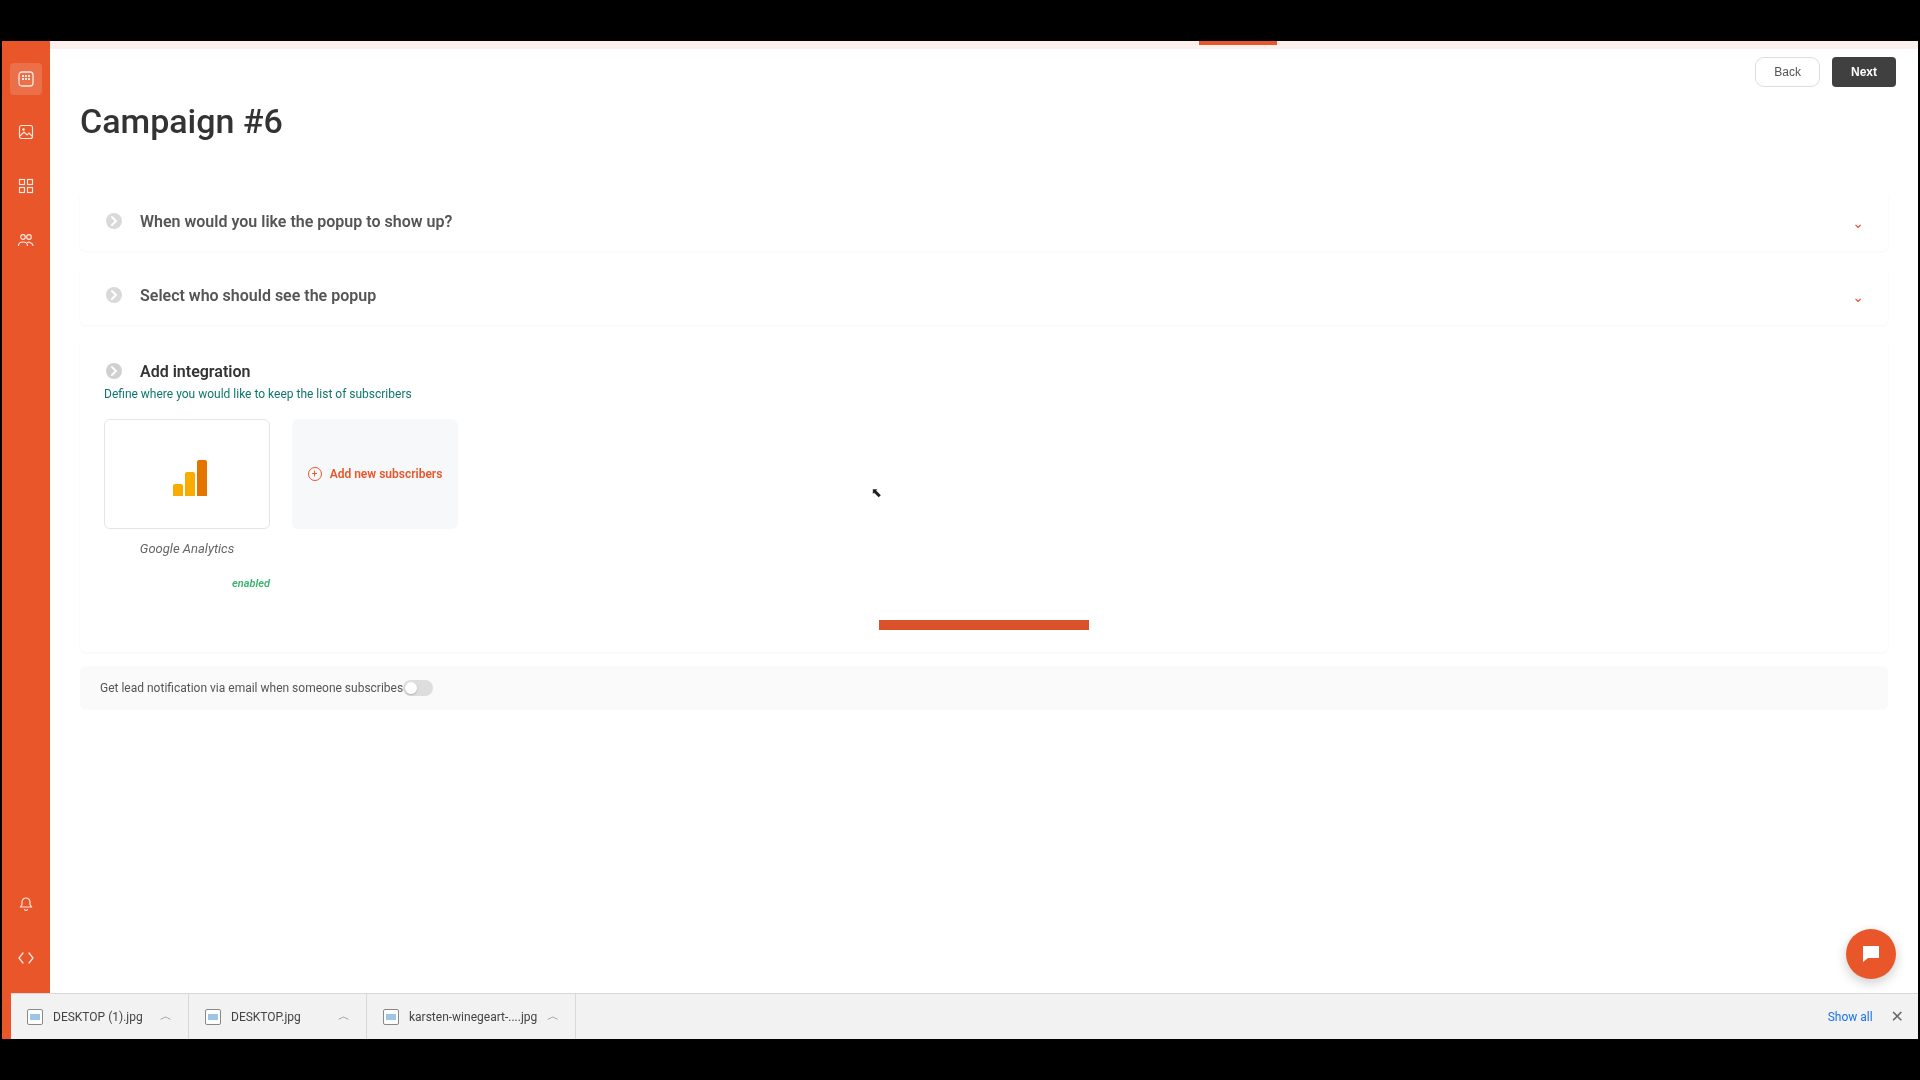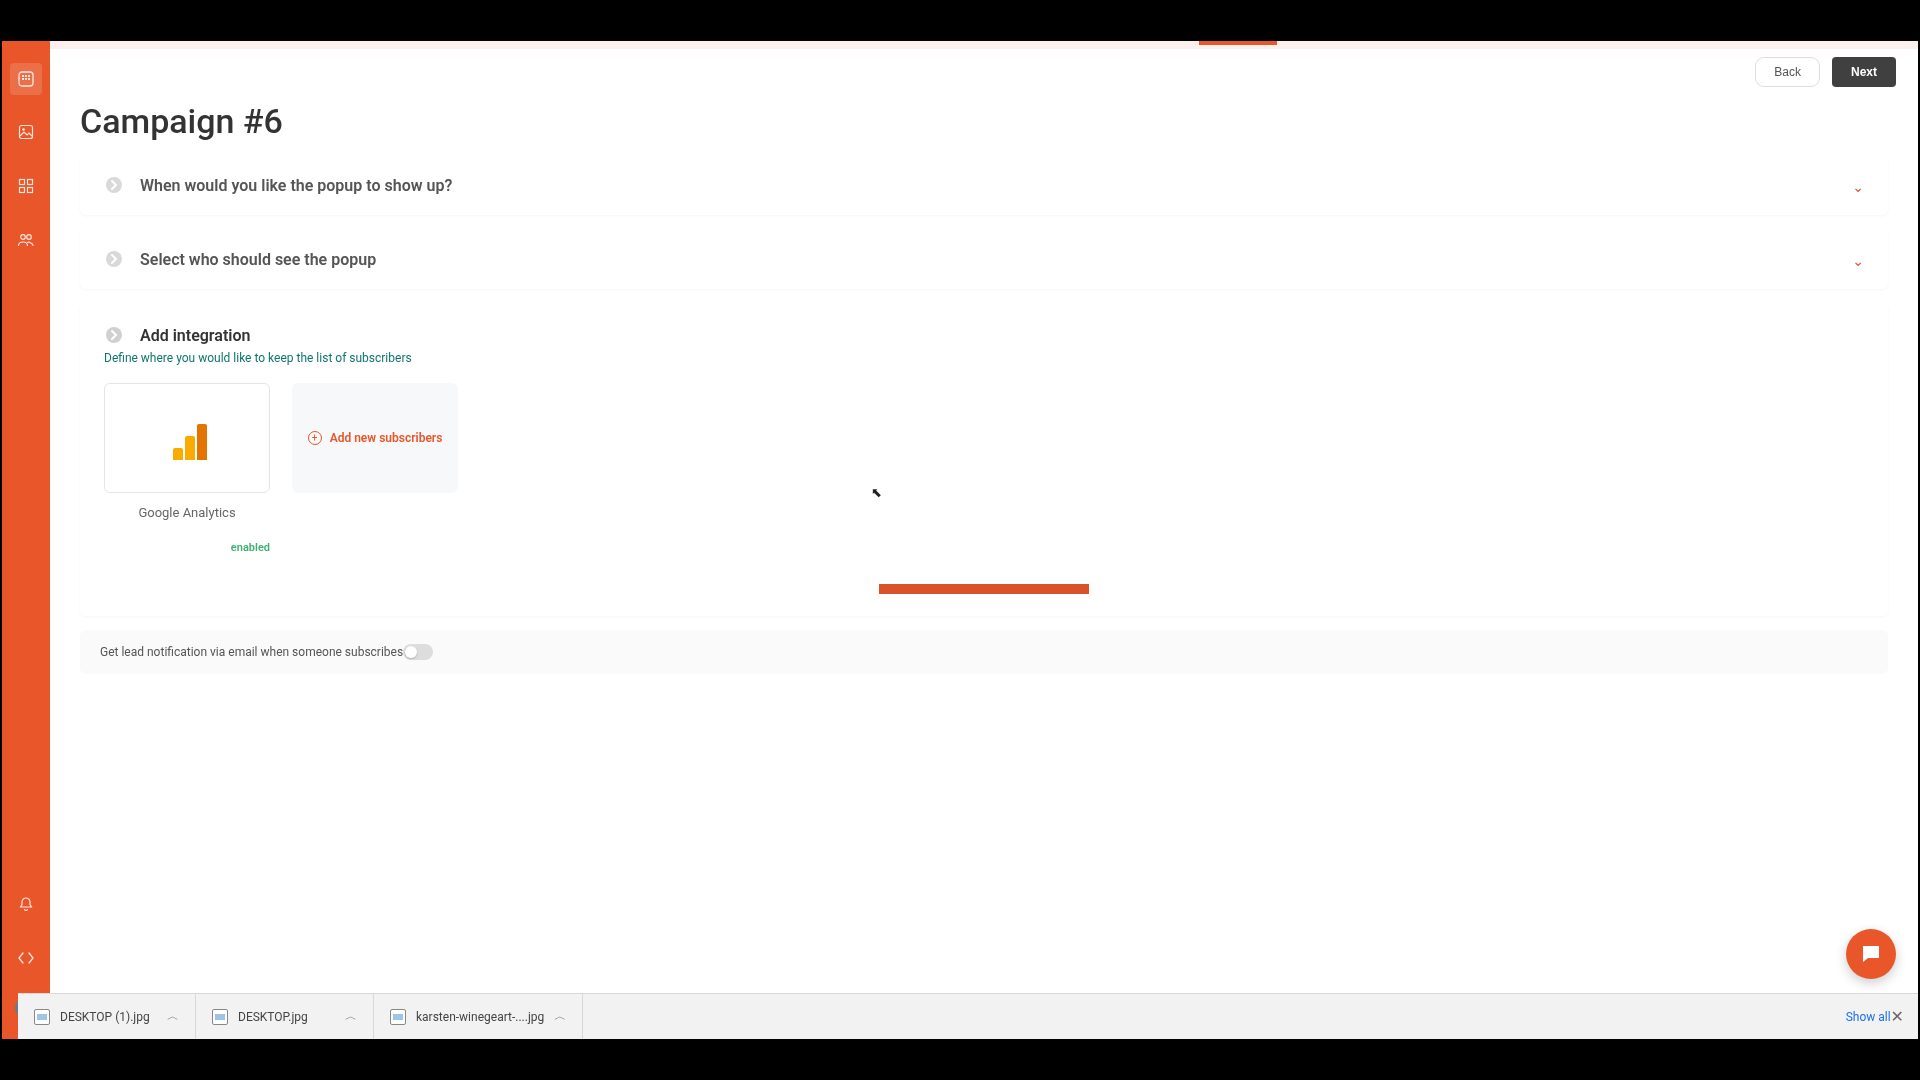--- a/index.html
+++ b/index.html
@@ -91,21 +91,21 @@
   .btn-next {
     background: #404040; color: #fff; font-weight: 600;
   }
   .content {
     padding: 14px 30px 40px 30px;
   }
   .edit-name {
     font-size: 11px; color: #aaa; margin-bottom: 2px;
   }
   .campaign-title {
-    font-size: 34px; color: #333; font-weight: 500; margin-bottom: 14px;
+    font-size: 34px; color: #333; font-weight: 500; margin-bottom: 50px;
   }
   .panel {
     background: #fff;
     border-radius: 6px;
     box-shadow: 0 1px 3px rgba(0,0,0,0.04);
     margin-bottom: 14px;
     padding: 22px 24px;
     position: relative;
   }
   .panel-header {
@@ -126,20 +126,21 @@
   }
   .panel.collapsed { padding: 20px 24px; }
   .panel-desc {
     font-size: 12px; color: #0f766e; margin: 6px 0 18px 0;
   }
   .integration-row {
     display: flex; gap: 22px; align-items: flex-start;
   }
   .int-card {
     width: 166px;
+    font-style: italic;
   }
   .int-box {
     width: 166px; height: 110px;
     border: 1px solid #e5e5e5; border-radius: 6px;
     display: flex; align-items: center; justify-content: center;
     background: #fff;
   }
   .int-label {
     text-align: center; font-size: 13px; color: #666; margin-top: 12px;
   }
@@ -182,21 +183,21 @@
   .chat-fab {
     position: absolute; right: 22px; bottom: 60px;
     width: 50px; height: 50px; border-radius: 50%;
     background: #e8562a;
     display: flex; align-items: center; justify-content: center;
     cursor: pointer; box-shadow: 0 4px 12px rgba(0,0,0,0.2);
   }
   
   .dlbar {
     position: absolute;
-    left: 16px; right: 0; bottom: 0;
+    left: 9px; right: 0; bottom: 0;
     height: 46px;
     background: #f2f2f2;
     border-top: 1px solid #d8d8d8;
     display: flex; align-items: stretch;
   }
   .dl-item {
     display: flex; align-items: center; gap: 10px;
     padding: 0 16px;
     border-right: 1px solid #d8d8d8;
     font-size: 12px; color: #444;
@@ -208,21 +209,21 @@
   .dl-file-icon {
     width: 16px; height: 16px; border: 1px solid #888; border-radius: 2px;
     position: relative; background: #fff;
   }
   .dl-file-icon::after {
     content: ""; position: absolute; left: 2px; right: 2px; top: 4px; bottom: 4px;
     background: #9ec5e6;
   }
   .dl-chev { color: #777; font-size: 12px; }
   .dl-right {
-    margin-left: auto; display: flex; align-items: center; padding: 0 14px;
+    margin-left: auto; display: flex; align-items: center; gap: 18px; padding: 0 14px;
   }
   .show-all { color: #1a73e8; font-size: 12px; cursor: pointer; }
   .dl-close { color: #666; font-size: 16px; cursor: pointer; }
   .cursor-pointer {
     position: absolute; left: 869px; top: 444px;
     font-size: 13px; color: #222; pointer-events: none;
   }
   
   .ga-logo { position: relative; width: 44px; height: 44px; }
   .ga-bar1 { position: absolute; left: 8px; bottom: 0; width: 10px; height: 12px; background: #f9ab00; border-radius: 2px 2px 0 0; }

